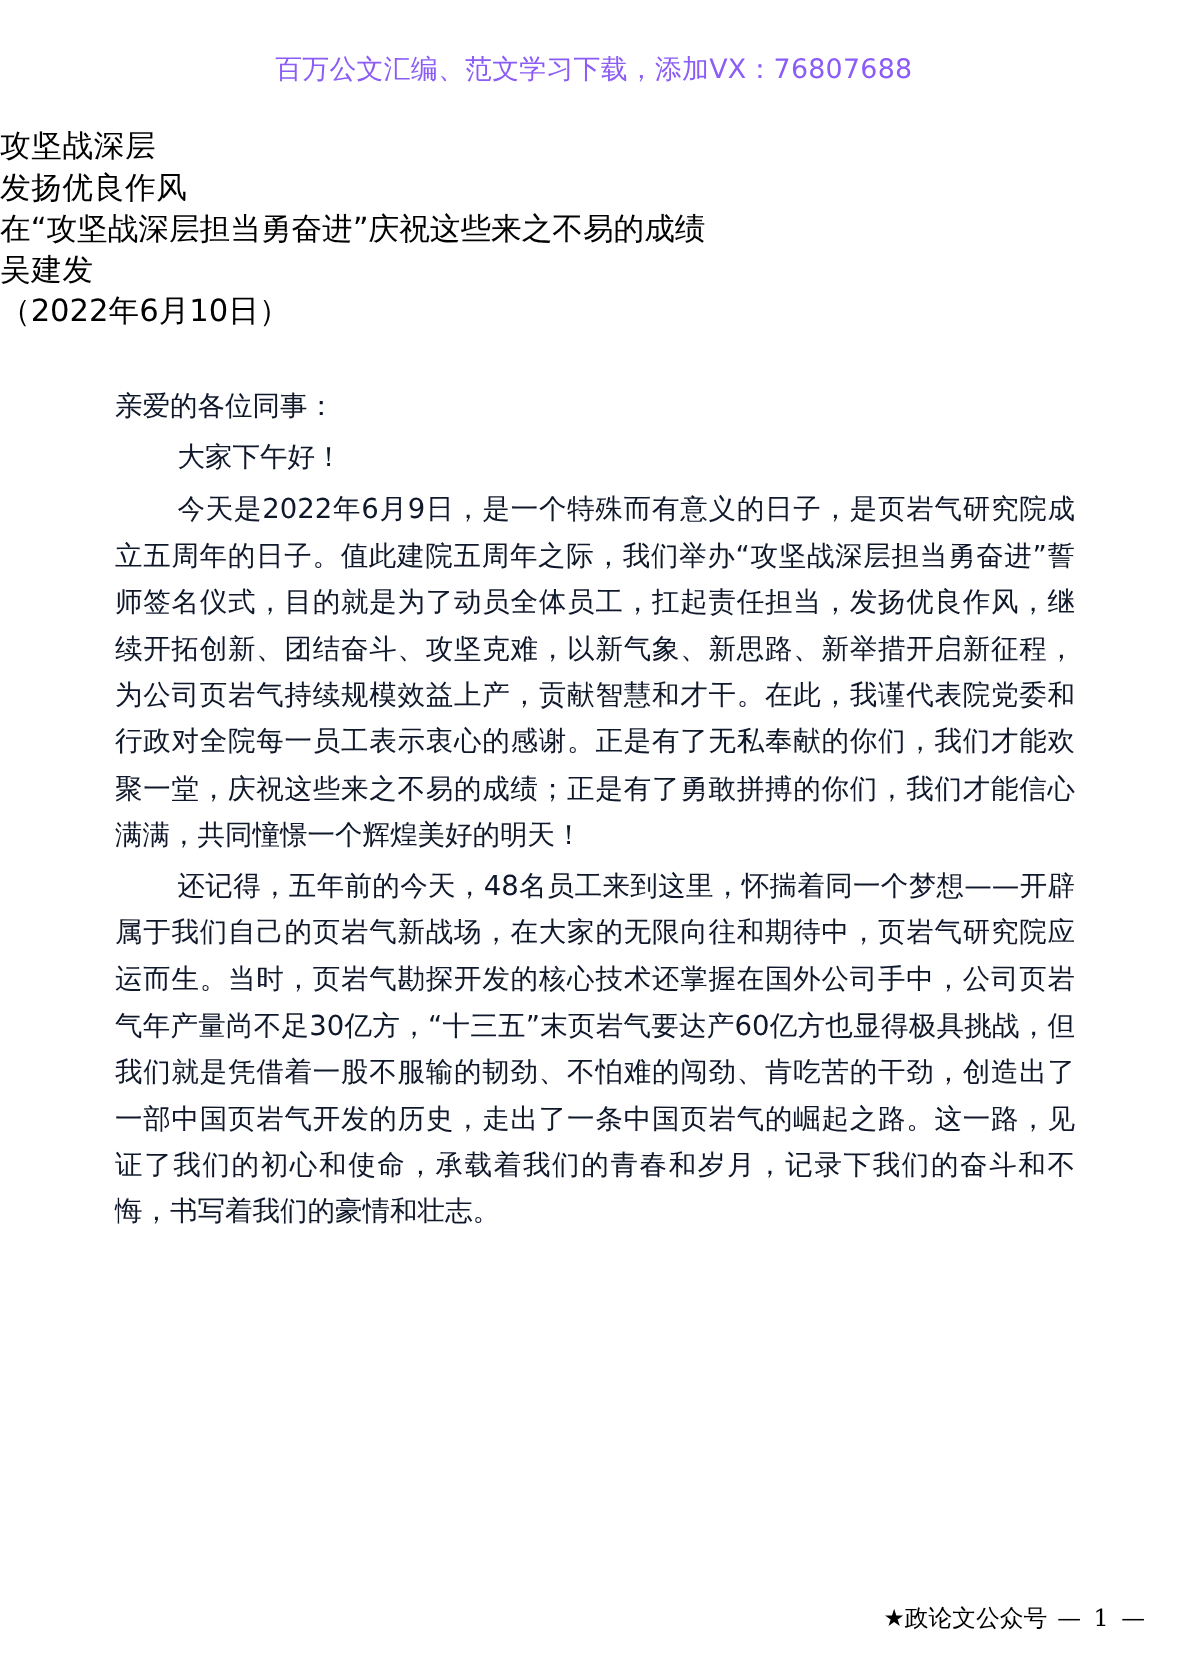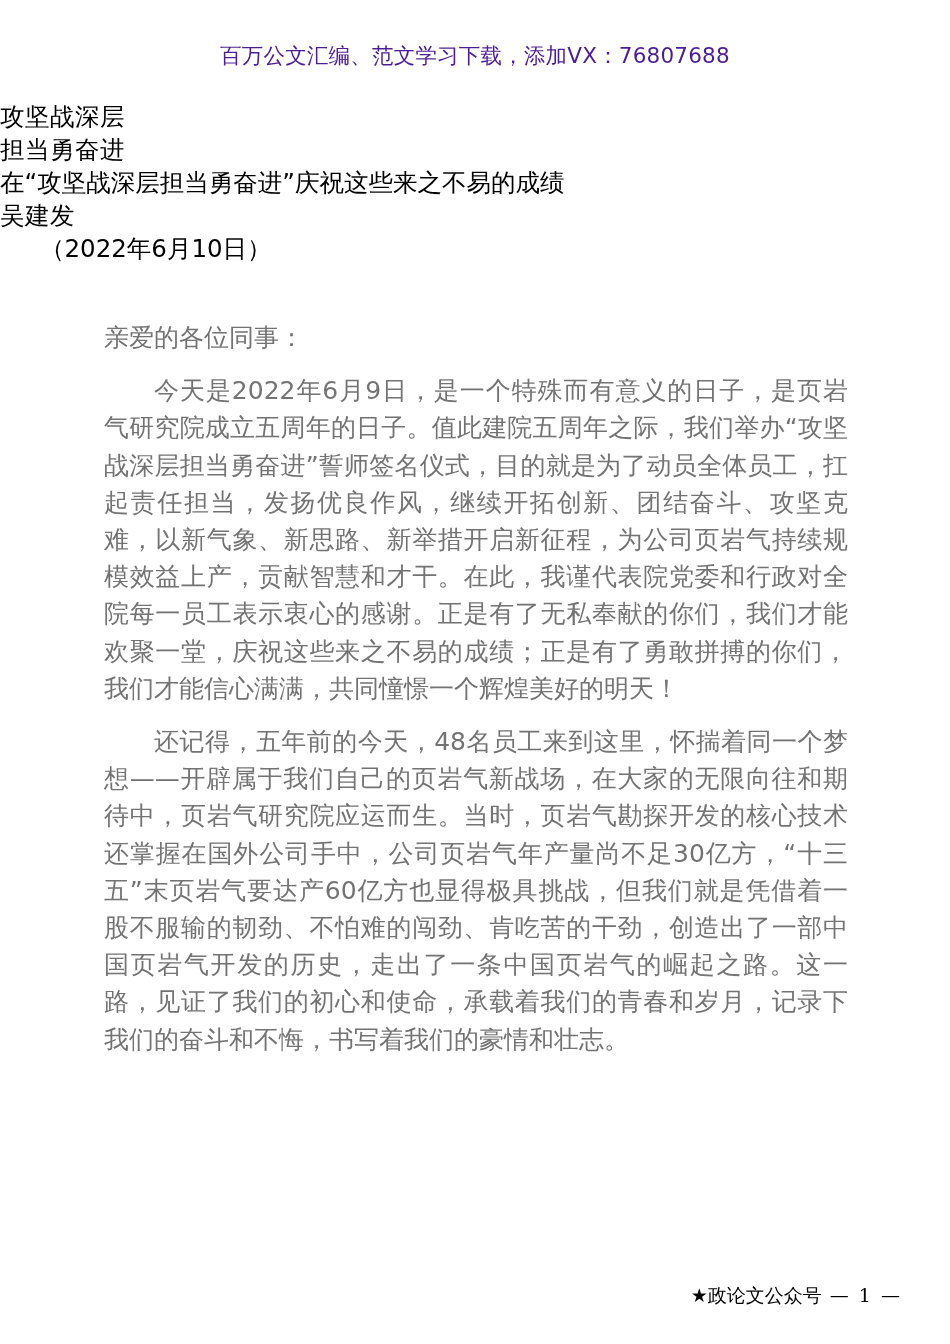--- a/index.html
+++ b/index.html
@@ -58,86 +58,86 @@
   }
   .title-line.speech-title {
     font-size: 24.5px;
     letter-spacing: 0px;
   }
   .title-line.author {
     letter-spacing: 0.5px;
   }
   .title-line.date {
     letter-spacing: 0px;
-    padding-left: 40px;
   }
 
   
   .body-wrap {
     position: absolute;
     top: 303px;
     left: 88px;
     width: 776px;
   }
   .para {
-    font-size: 25px;
+    font-size: 22px;
     line-height: 37.2px;
     text-align: justify;
     text-justify: inter-character;
     text-align-last: left;
-    margin: 16px;
-    color: #737373;
+    margin: 4px;
+    color: #0f172a;
     letter-spacing: 0px;
   }
   .para.indent {
     text-indent: 50px;
   }
   .para.no-indent {
     text-indent: 0;
   }
 
   
   .footer {
     position: absolute;
     left: 0;
     top: 1283px;
     width: 950px;
     text-align: right;
-    padding-right: 48px;
+    padding-right: 32px;
     box-sizing: border-box;
     font-size: 19px;
     line-height: 24px;
     color: #000;
     white-space: nowrap;
   }
   .footer .mark {
     font-family: "DejaVu Sans", sans-serif;
   }
   .footer .page-no {
     font-family: "DejaVu Serif", "Liberation Serif", serif;
     padding: 0 2px;
   }
 </style>
 </head>
 <body>
 
 <div class="page">
 
-  <div class="promo-header" style="color: #4c1d95;">百万公文汇编、范文学习下载，添加VX：76807688</div>
+  <div class="promo-header" style="color: #8b5cf6;">百万公文汇编、范文学习下载，添加VX：76807688</div>
 
   <div class="title-block">
     <div class="title-line main-heading">攻坚战深层</div>
-    <div class="title-line main-heading">担当勇奋进</div>
+    <div class="title-line main-heading">发扬优良作风</div>
     <div class="title-line speech-title">在“攻坚战深层担当勇奋进”庆祝这些来之不易的成绩</div>
     <div class="title-line author">吴建发</div>
     <div class="title-line date">（2022年6月10日）</div>
   </div>
 
   <div class="body-wrap">
     <p class="para no-indent">亲爱的各位同事：</p>
+    <p class="para indent">大家下午好！</p>
     <p class="para indent">今天是2022年6月9日，是一个特殊而有意义的日子，是页岩气研究院成立五周年的日子。值此建院五周年之际，我们举办“攻坚战深层担当勇奋进”誓师签名仪式，目的就是为了动员全体员工，扛起责任担当，发扬优良作风，继续开拓创新、团结奋斗、攻坚克难，以新气象、新思路、新举措开启新征程，为公司页岩气持续规模效益上产，贡献智慧和才干。在此，我谨代表院党委和行政对全院每一员工表示衷心的感谢。正是有了无私奉献的你们，我们才能欢聚一堂，庆祝这些来之不易的成绩；正是有了勇敢拼搏的你们，我们才能信心满满，共同憧憬一个辉煌美好的明天！</p>
     <p class="para indent">还记得，五年前的今天，48名员工来到这里，怀揣着同一个梦想——开辟属于我们自己的页岩气新战场，在大家的无限向往和期待中，页岩气研究院应运而生。当时，页岩气勘探开发的核心技术还掌握在国外公司手中，公司页岩气年产量尚不足30亿方，“十三五”末页岩气要达产60亿方也显得极具挑战，但我们就是凭借着一股不服输的韧劲、不怕难的闯劲、肯吃苦的干劲，创造出了一部中国页岩气开发的历史，走出了一条中国页岩气的崛起之路。这一路，见证了我们的初心和使命，承载着我们的青春和岁月，记录下我们的奋斗和不悔，书写着我们的豪情和壮志。</p>
   </div>
 
   <div class="footer">
     <span class="mark">★政论文公众号</span>
     <span class="page-no">—</span>
     <span class="page-no">1</span>
     <span class="page-no">—</span>
   </div>

